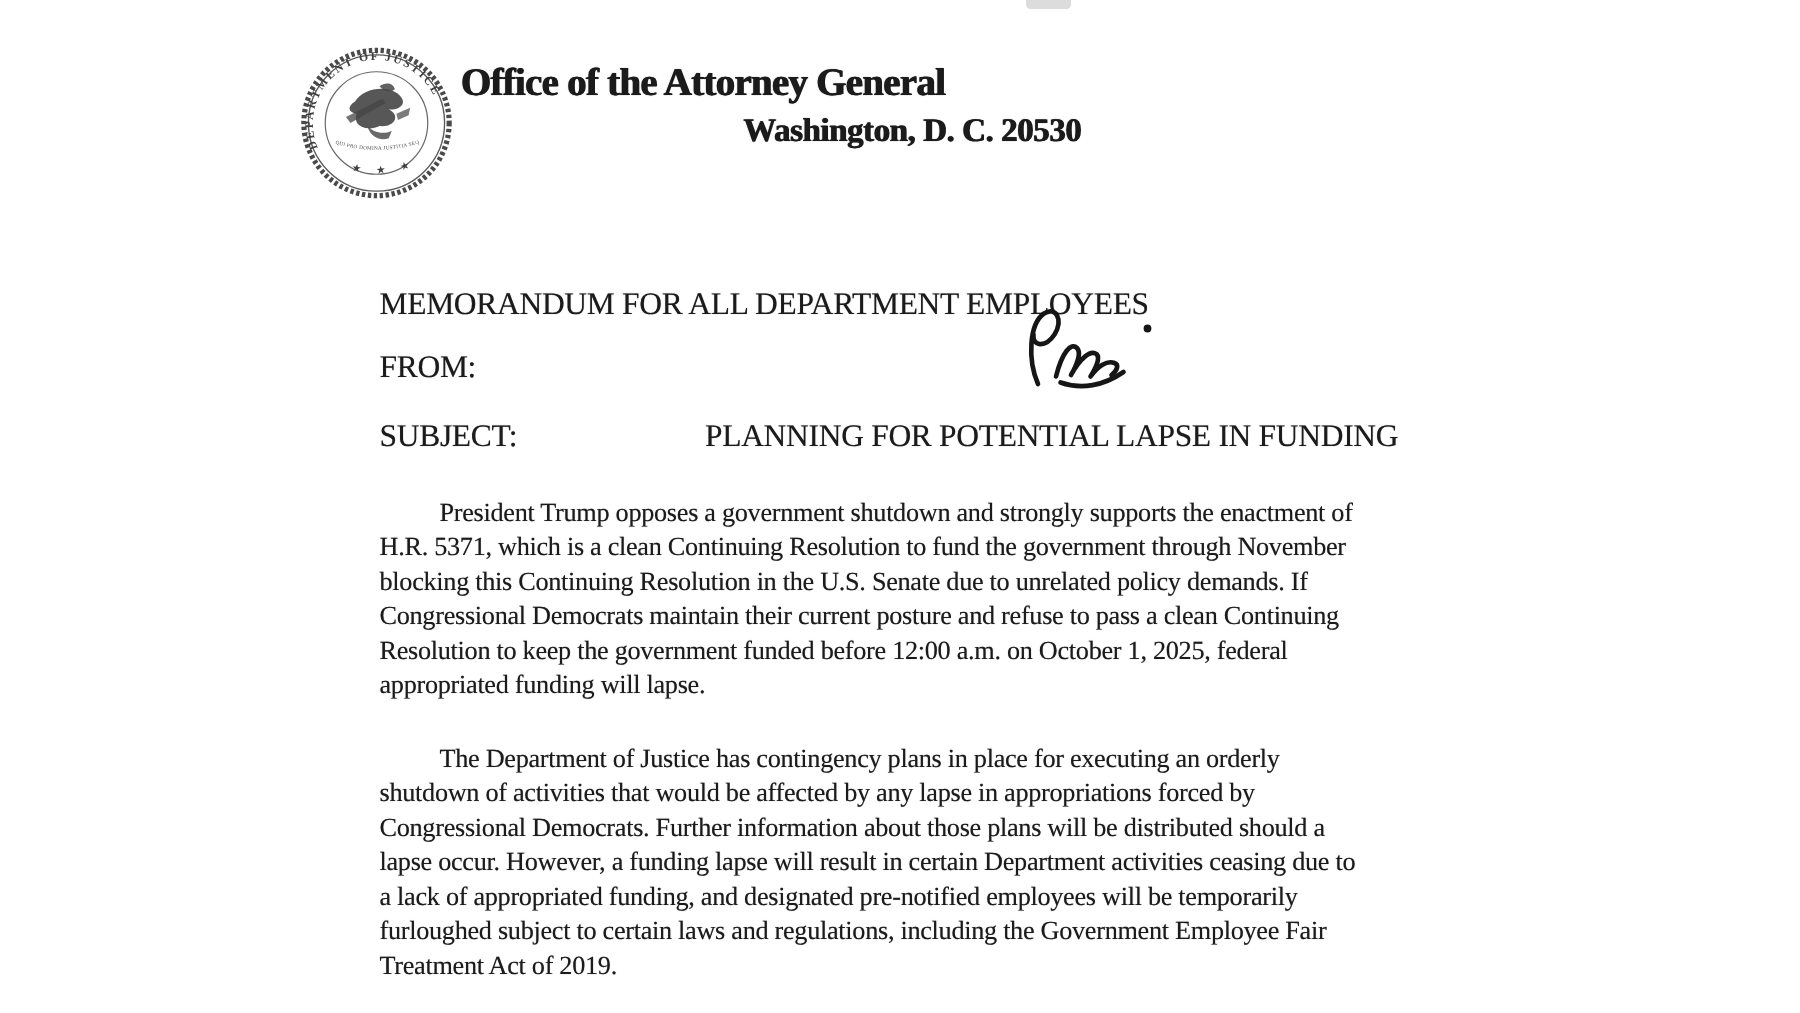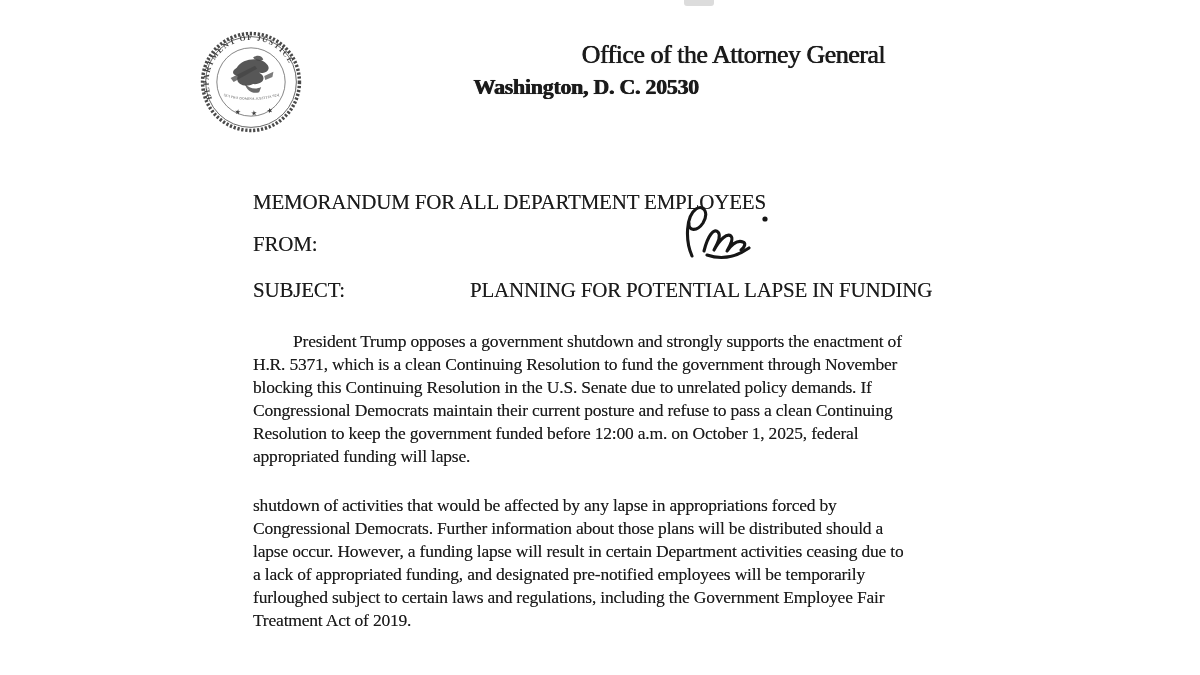--- a/index.html
+++ b/index.html
@@ -21,29 +21,29 @@
   .scan-smudge {
     position: absolute;
     left: 684px; top: 0; width: 30px; height: 6px;
     background: #bfbfbf; opacity: 0.55;
     border-radius: 0 0 3px 3px;
   }
 
   
   .seal-wrap { left: 200px; top: 30px; width: 102px; height: 104px; }
   .lh-title {
-    left: 285px; top: 40px; width: 600px;
-    text-align: right;
-    font-weight: normal;
+    left: 307px; top: 40px; width: 600px;
+    text-align: left;
+    font-weight: bold;
     font-size: 26px;
     letter-spacing: -0.5px;
     text-shadow: 0.6px 0 0 currentColor, 0 0 0.7px rgba(27,27,27,.7);
   }
   .lh-addr {
-    left: 286px; top: 74px; width: 600px;
+    left: 308px; top: 74px; width: 600px;
     text-align: center;
     font-weight: bold;
     font-size: 22px;
     letter-spacing: -0.3px;
     text-shadow: 0.6px 0 0 currentColor, 0 0 0.7px rgba(27,27,27,.7);
   }
 
   
   .doc-text {
     font-size: 21px;
@@ -156,20 +156,21 @@
   <div class="abs para para-1">
     <div class="line indent">President Trump opposes a government shutdown and strongly supports the enactment of</div>
     <div class="line">H.R. 5371, which is a clean Continuing Resolution to fund the government through November</div>
     <div class="line">blocking this Continuing Resolution in the U.S. Senate due to unrelated policy demands. If</div>
     <div class="line">Congressional Democrats maintain their current posture and refuse to pass a clean Continuing</div>
     <div class="line">Resolution to keep the government funded before 12:00 a.m. on October 1, 2025, federal</div>
     <div class="line">appropriated funding will lapse.</div>
   </div>
 
   <div class="abs para para-2">
+    <div class="line indent">The Department of Justice has contingency plans in place for executing an orderly</div>
     <div class="line">shutdown of activities that would be affected by any lapse in appropriations forced by</div>
     <div class="line">Congressional Democrats. Further information about those plans will be distributed should a</div>
     <div class="line">lapse occur. However, a funding lapse will result in certain Department activities ceasing due to</div>
     <div class="line">a lack of appropriated funding, and designated pre-notified employees will be temporarily</div>
     <div class="line">furloughed subject to certain laws and regulations, including the Government Employee Fair</div>
     <div class="line">Treatment Act of 2019.</div>
   </div>
 
 </div>
 

